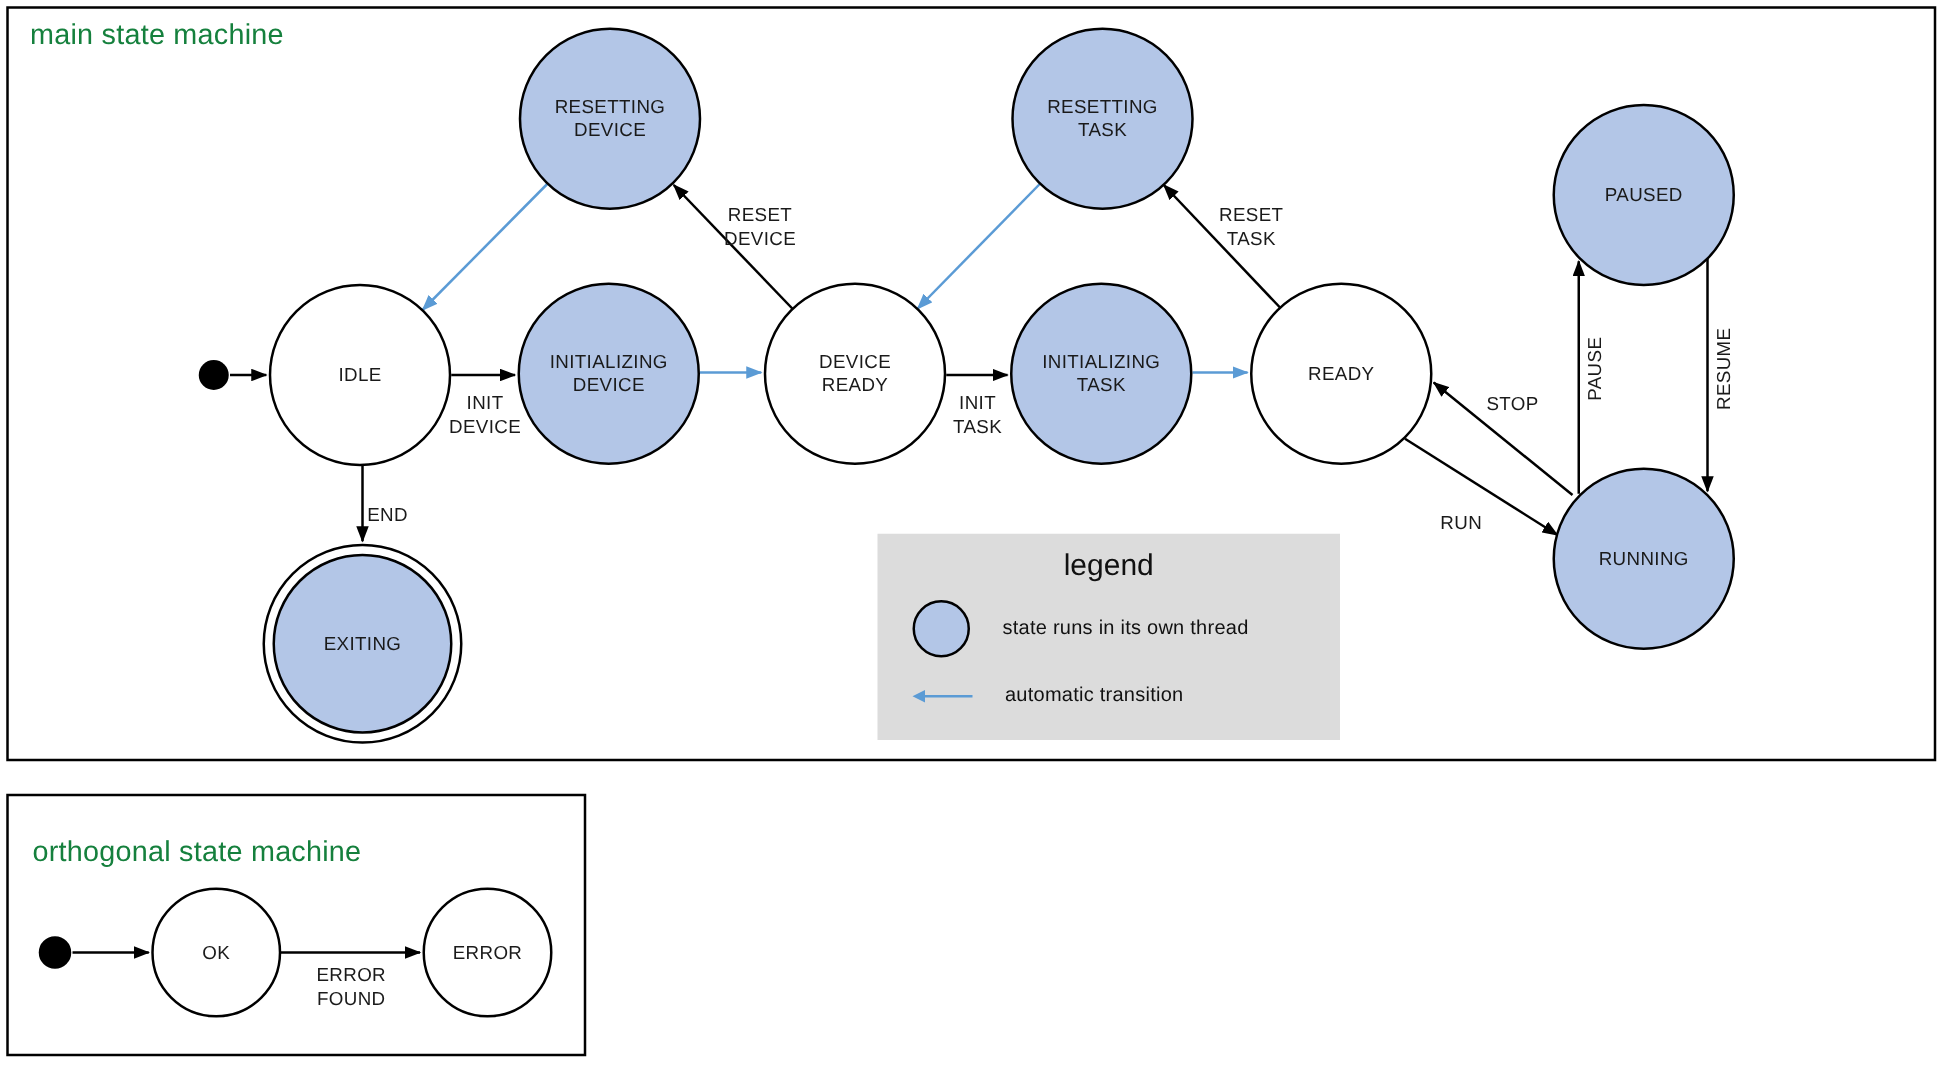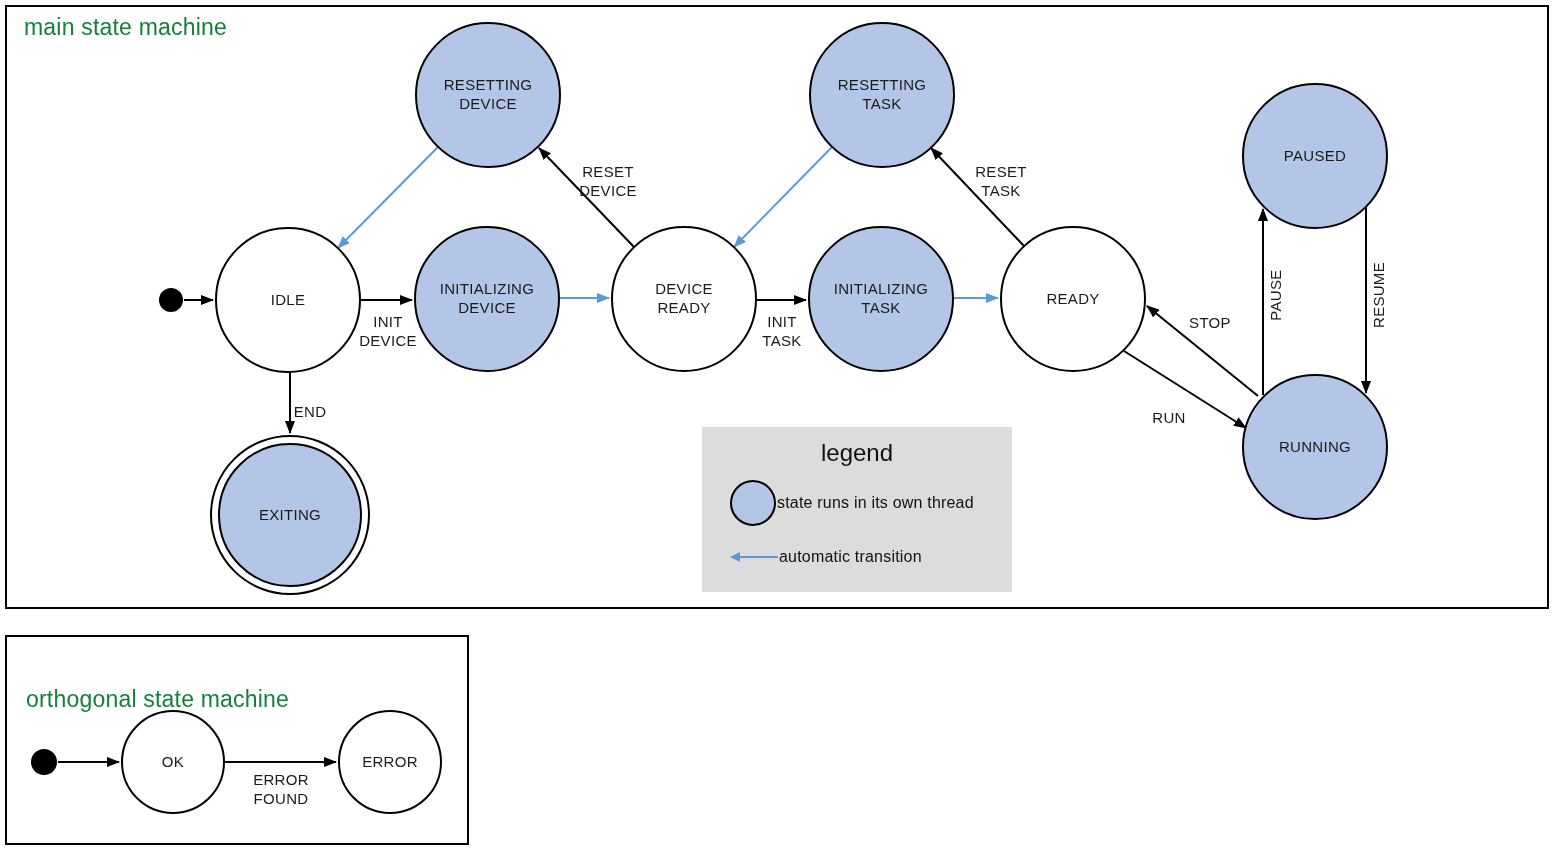--- a/index.html
+++ b/index.html
@@ -25,21 +25,21 @@
   }
   .edge-label{
     font-family:"Liberation Sans",sans-serif;
     font-size:15px;
     letter-spacing:.3px;
     fill:#1a1a1a;
   }
   .legend{
     position:absolute;
     left:702px;top:427px;
-    width:310px;height:165px;
+    width:370px;height:165px;
     background:var(--legend-bg,#dcdcdc);
   }
   .legend-title{
     text-align:center;
     font-size:24px;
     color:#111;
     margin-top:12px;
   }
   .legend-row{
     display:flex;
@@ -69,21 +69,21 @@
   .legend-arrow::before{
     content:'';
     position:absolute;left:0;top:0;
     border-top:5px solid transparent;
     border-bottom:5px solid transparent;
     border-right:10px solid var(--auto-color,#5b9bd5);
   }
   .legend-text{
     font-size:16px;
     color:#111;
-    margin-left:1px;
+    margin-left:26px;
     letter-spacing:.2px;
     text-align:center;
   }
 </style>
 </head>
 <body>
 
 <div class="canvas">
 
   <svg id="diagram-svg" width="1555" height="852" viewBox="0 0 1555 852">
@@ -175,21 +175,21 @@
         </g>
         <g>
           <circle cx="390" cy="762" r="51" fill="#ffffff" stroke="#000000" stroke-width="2"></circle>
           <text x="390" y="767" text-anchor="middle" class="state-label"><tspan x="390" dy="0">ERROR</tspan></text>
         </g>
       </g>
     </svg>
 
   <div class="panel-title" style="left:24px;top:14px;">main state machine</div>
 
-  <div class="panel-title" style="left:26px;top:686px;">orthogonal state machine</div>
+  <div class="panel-title" style="left:26px;top:668px;">orthogonal state machine</div>
 
   <div class="legend">
     <div class="legend-title">legend</div>
     <div class="legend-row row-circle">
       <span class="legend-circle"></span>
       <span class="legend-text">state runs in its own thread</span>
     </div>
     <div class="legend-row row-arrow">
       <span class="legend-arrow"></span>
       <span class="legend-text">automatic transition</span>

